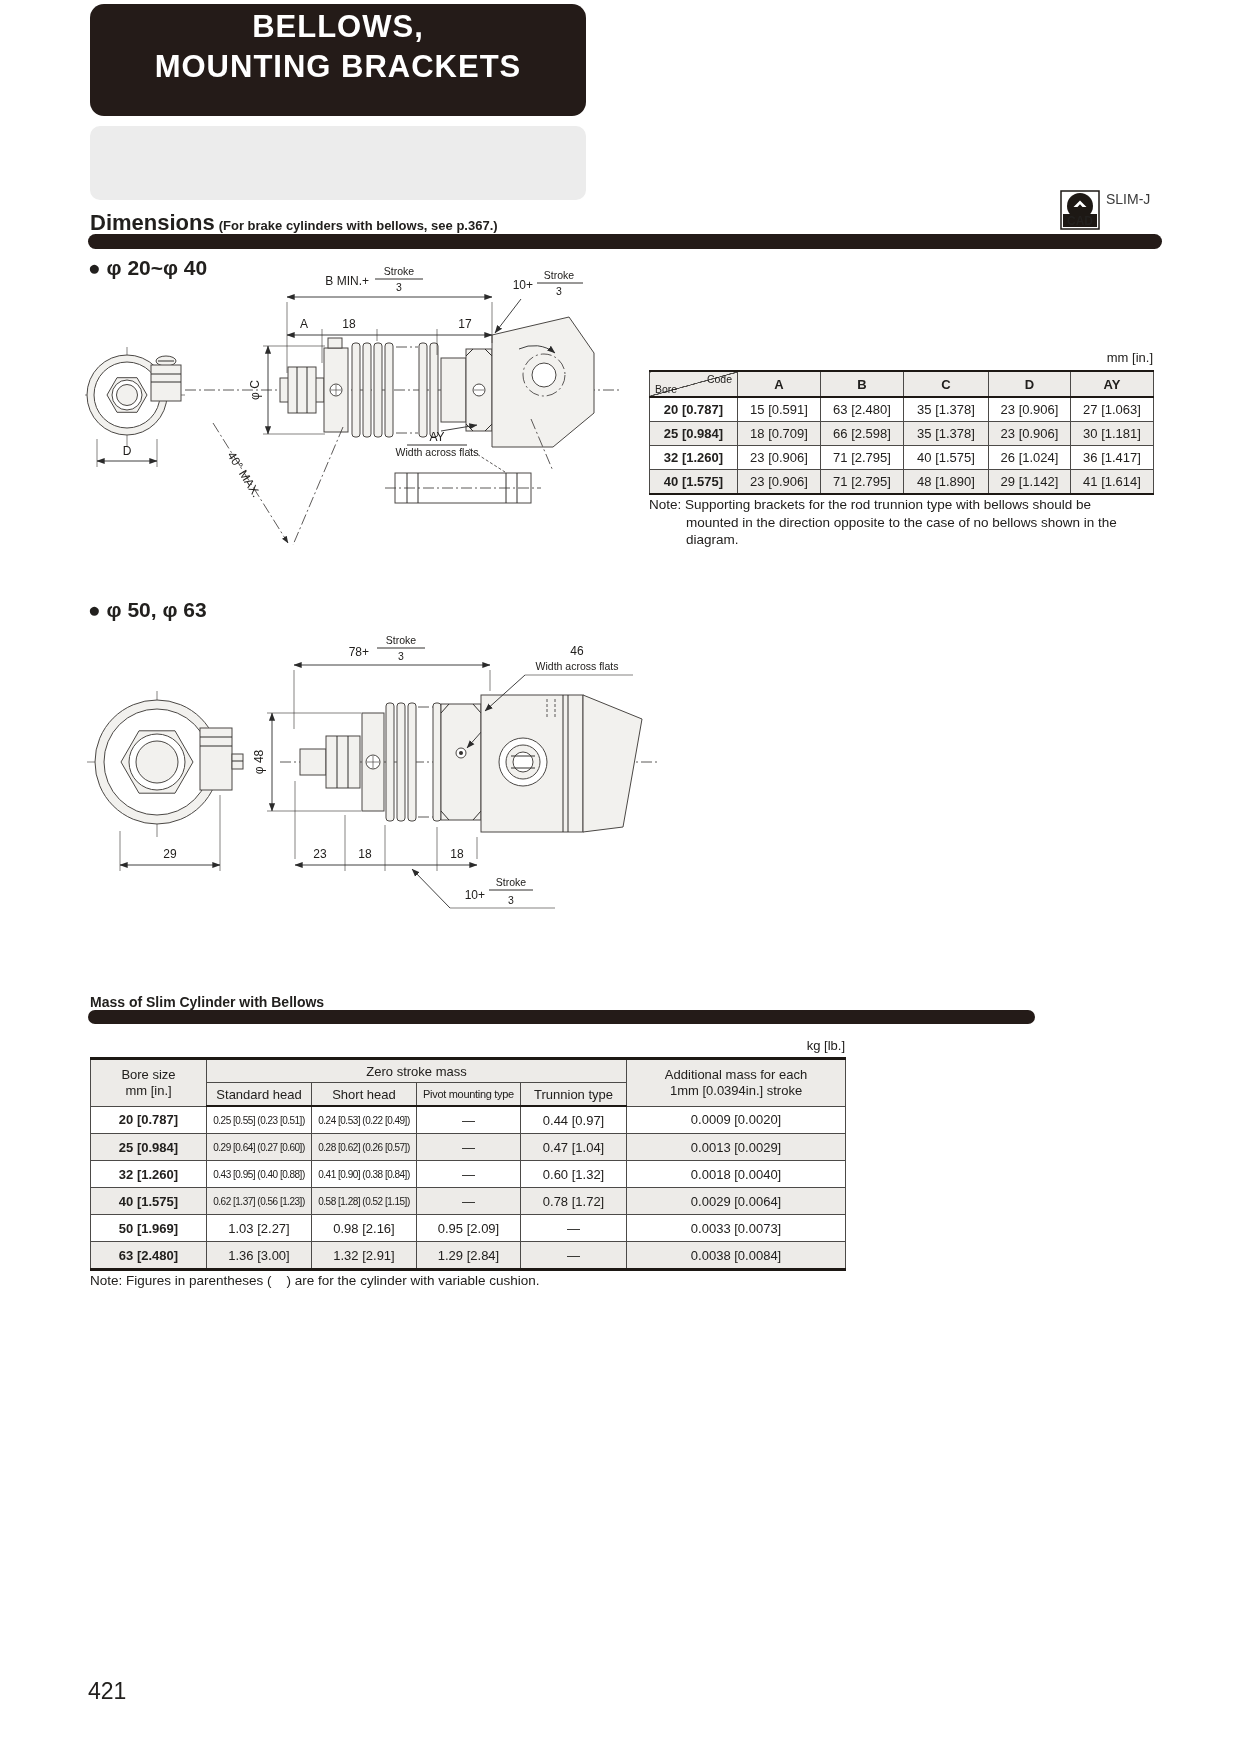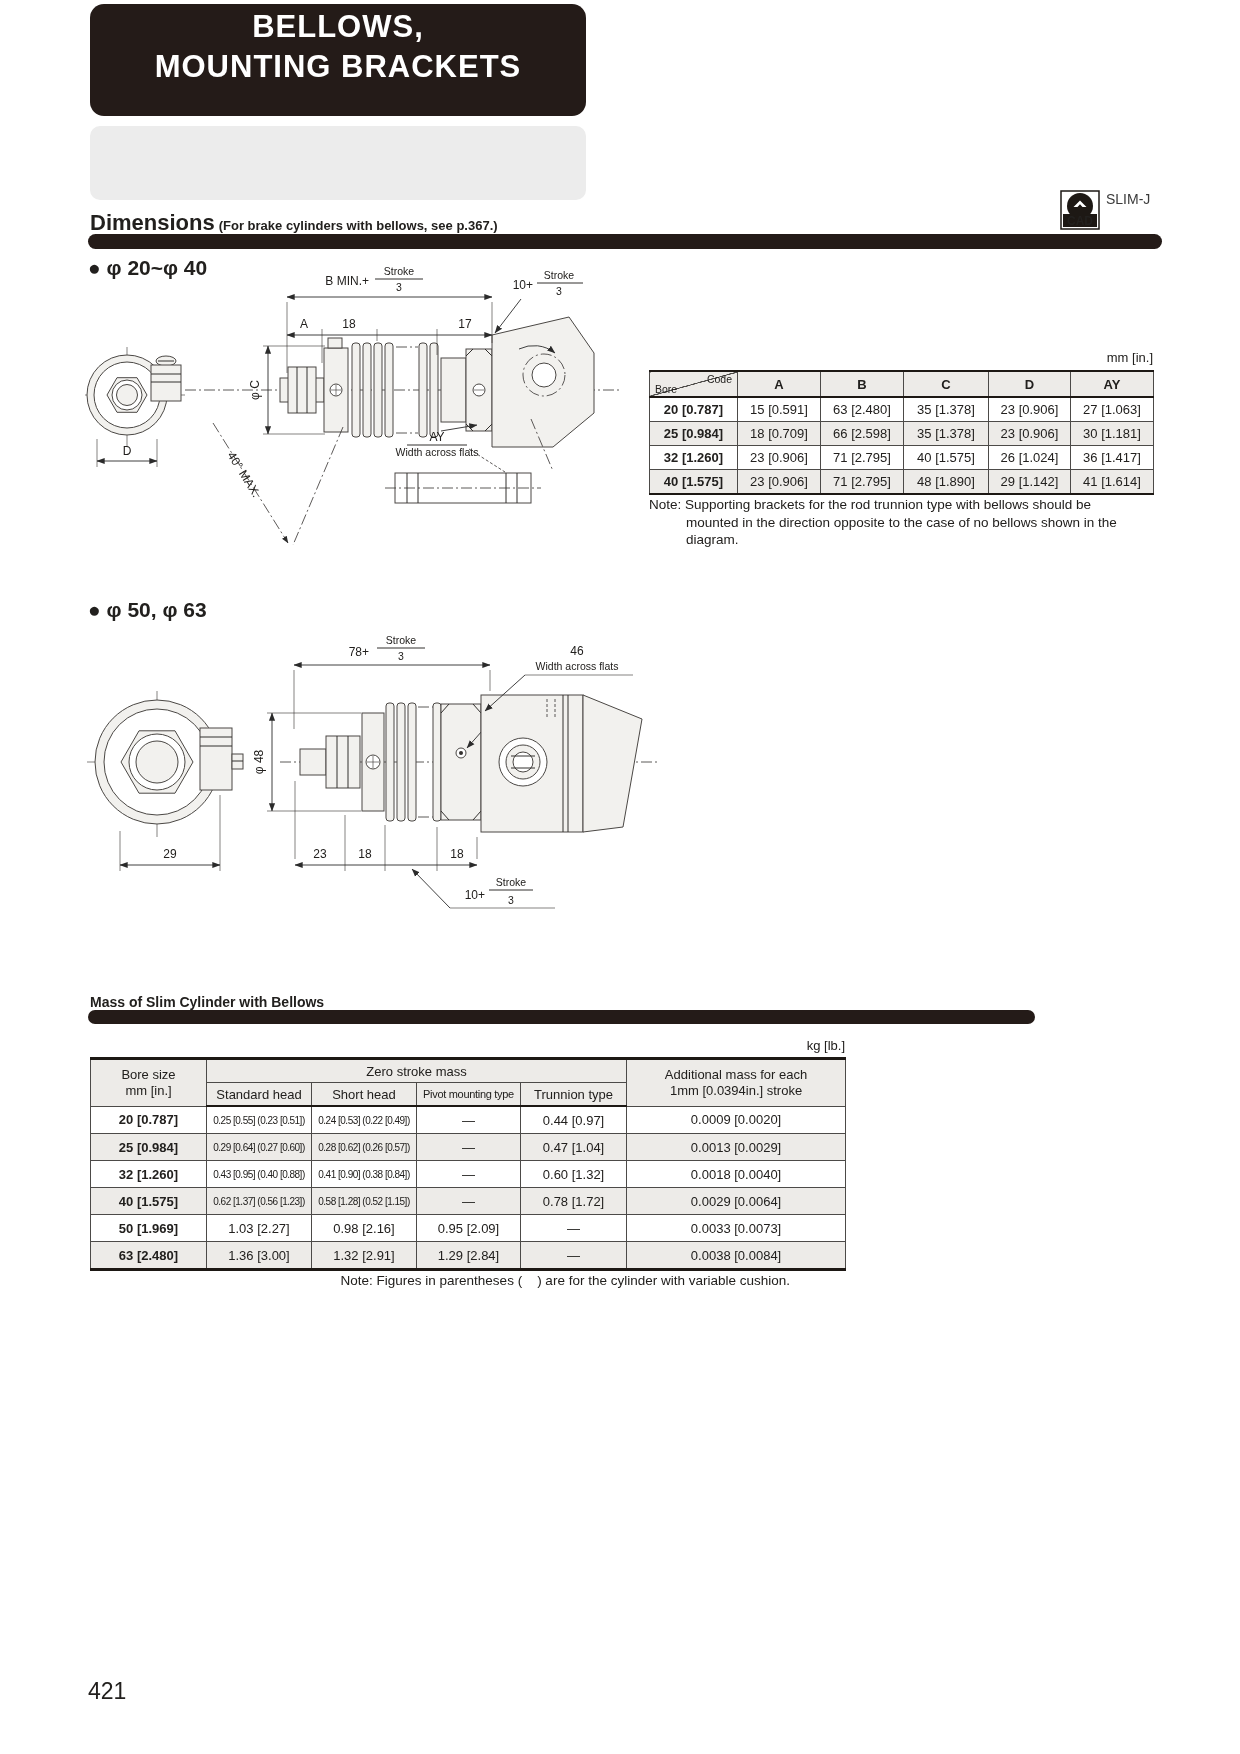--- a/index.html
+++ b/index.html
@@ -20,21 +20,21 @@
   .bar2{left:88px;top:1010px;width:947px;height:14px;border-radius:7px;}
   .sec-head{font-size:21px;font-weight:bold;white-space:nowrap;}
   .sec1{left:88px;top:256px;}
   .sec2{left:88px;top:598px;}
   .mass-heading{left:90px;top:970px;font-size:14px;font-weight:bold;margin-top:24px;}
   .units{font-size:13px;text-align:right;}
   .mm-label{left:700px;top:350px;width:453px;}
   .kg-label{left:600px;top:1038px;width:245px;}
   .note{font-size:13.5px;line-height:1.3;}
   .dim-note{left:649px;top:496px;width:470px;padding-left:37px;text-indent:-37px;box-sizing:border-box;}
-  .mass-note{left:90px;top:1272px;width:700px;text-align:right;}
+  .mass-note{left:90px;top:1272px;width:700px;}
   .pagenum{left:88px;top:1678px;font-size:23px;}
   
   table{border-collapse:collapse;table-layout:fixed;font-size:13px;color:#22201e;}
   th,td{border:1px solid #4c4a48;text-align:center;padding:0 2px;overflow:hidden;white-space:nowrap;}
   .dimtable{left:649px;top:370px;width:504px;border-top:2.5px solid #1d1814;border-bottom:2.5px solid #1d1814;}
   .dimtable th{height:24px;font-weight:bold;background:#edebe8;}
   .dimtable td{height:23px;}
   .dimtable td.bore{font-weight:bold;}
   .dimtable thead th{border-bottom:2px solid #1d1814;}
   tr.alt td{background:#edebe8;}

